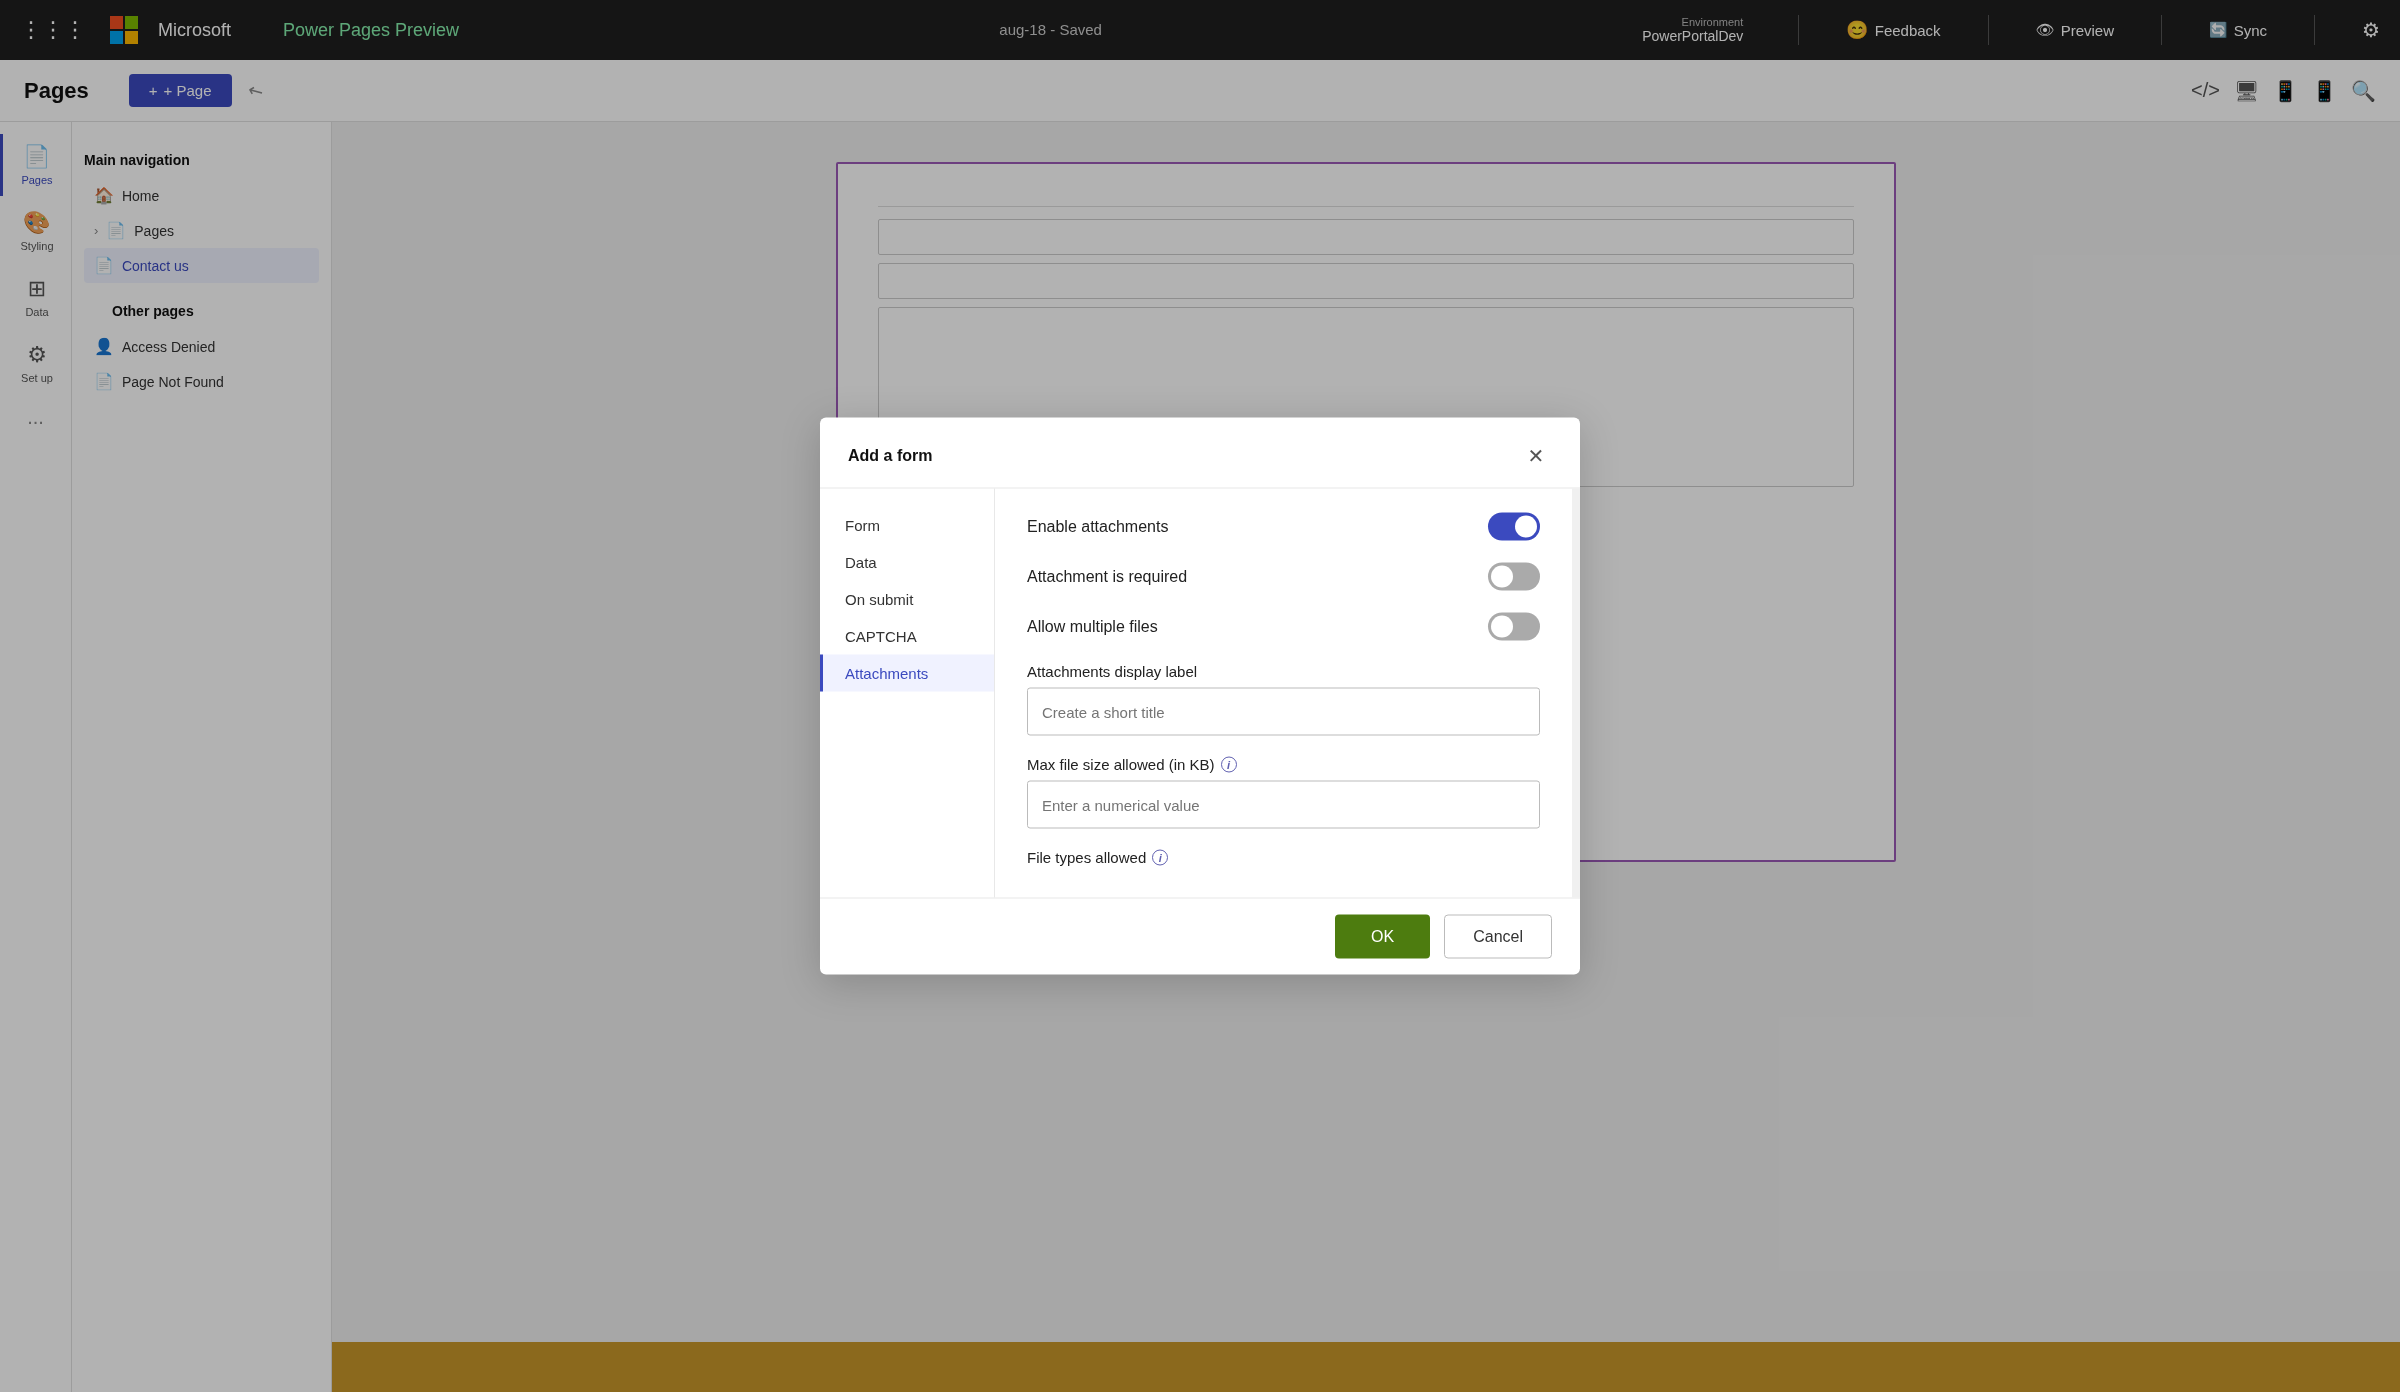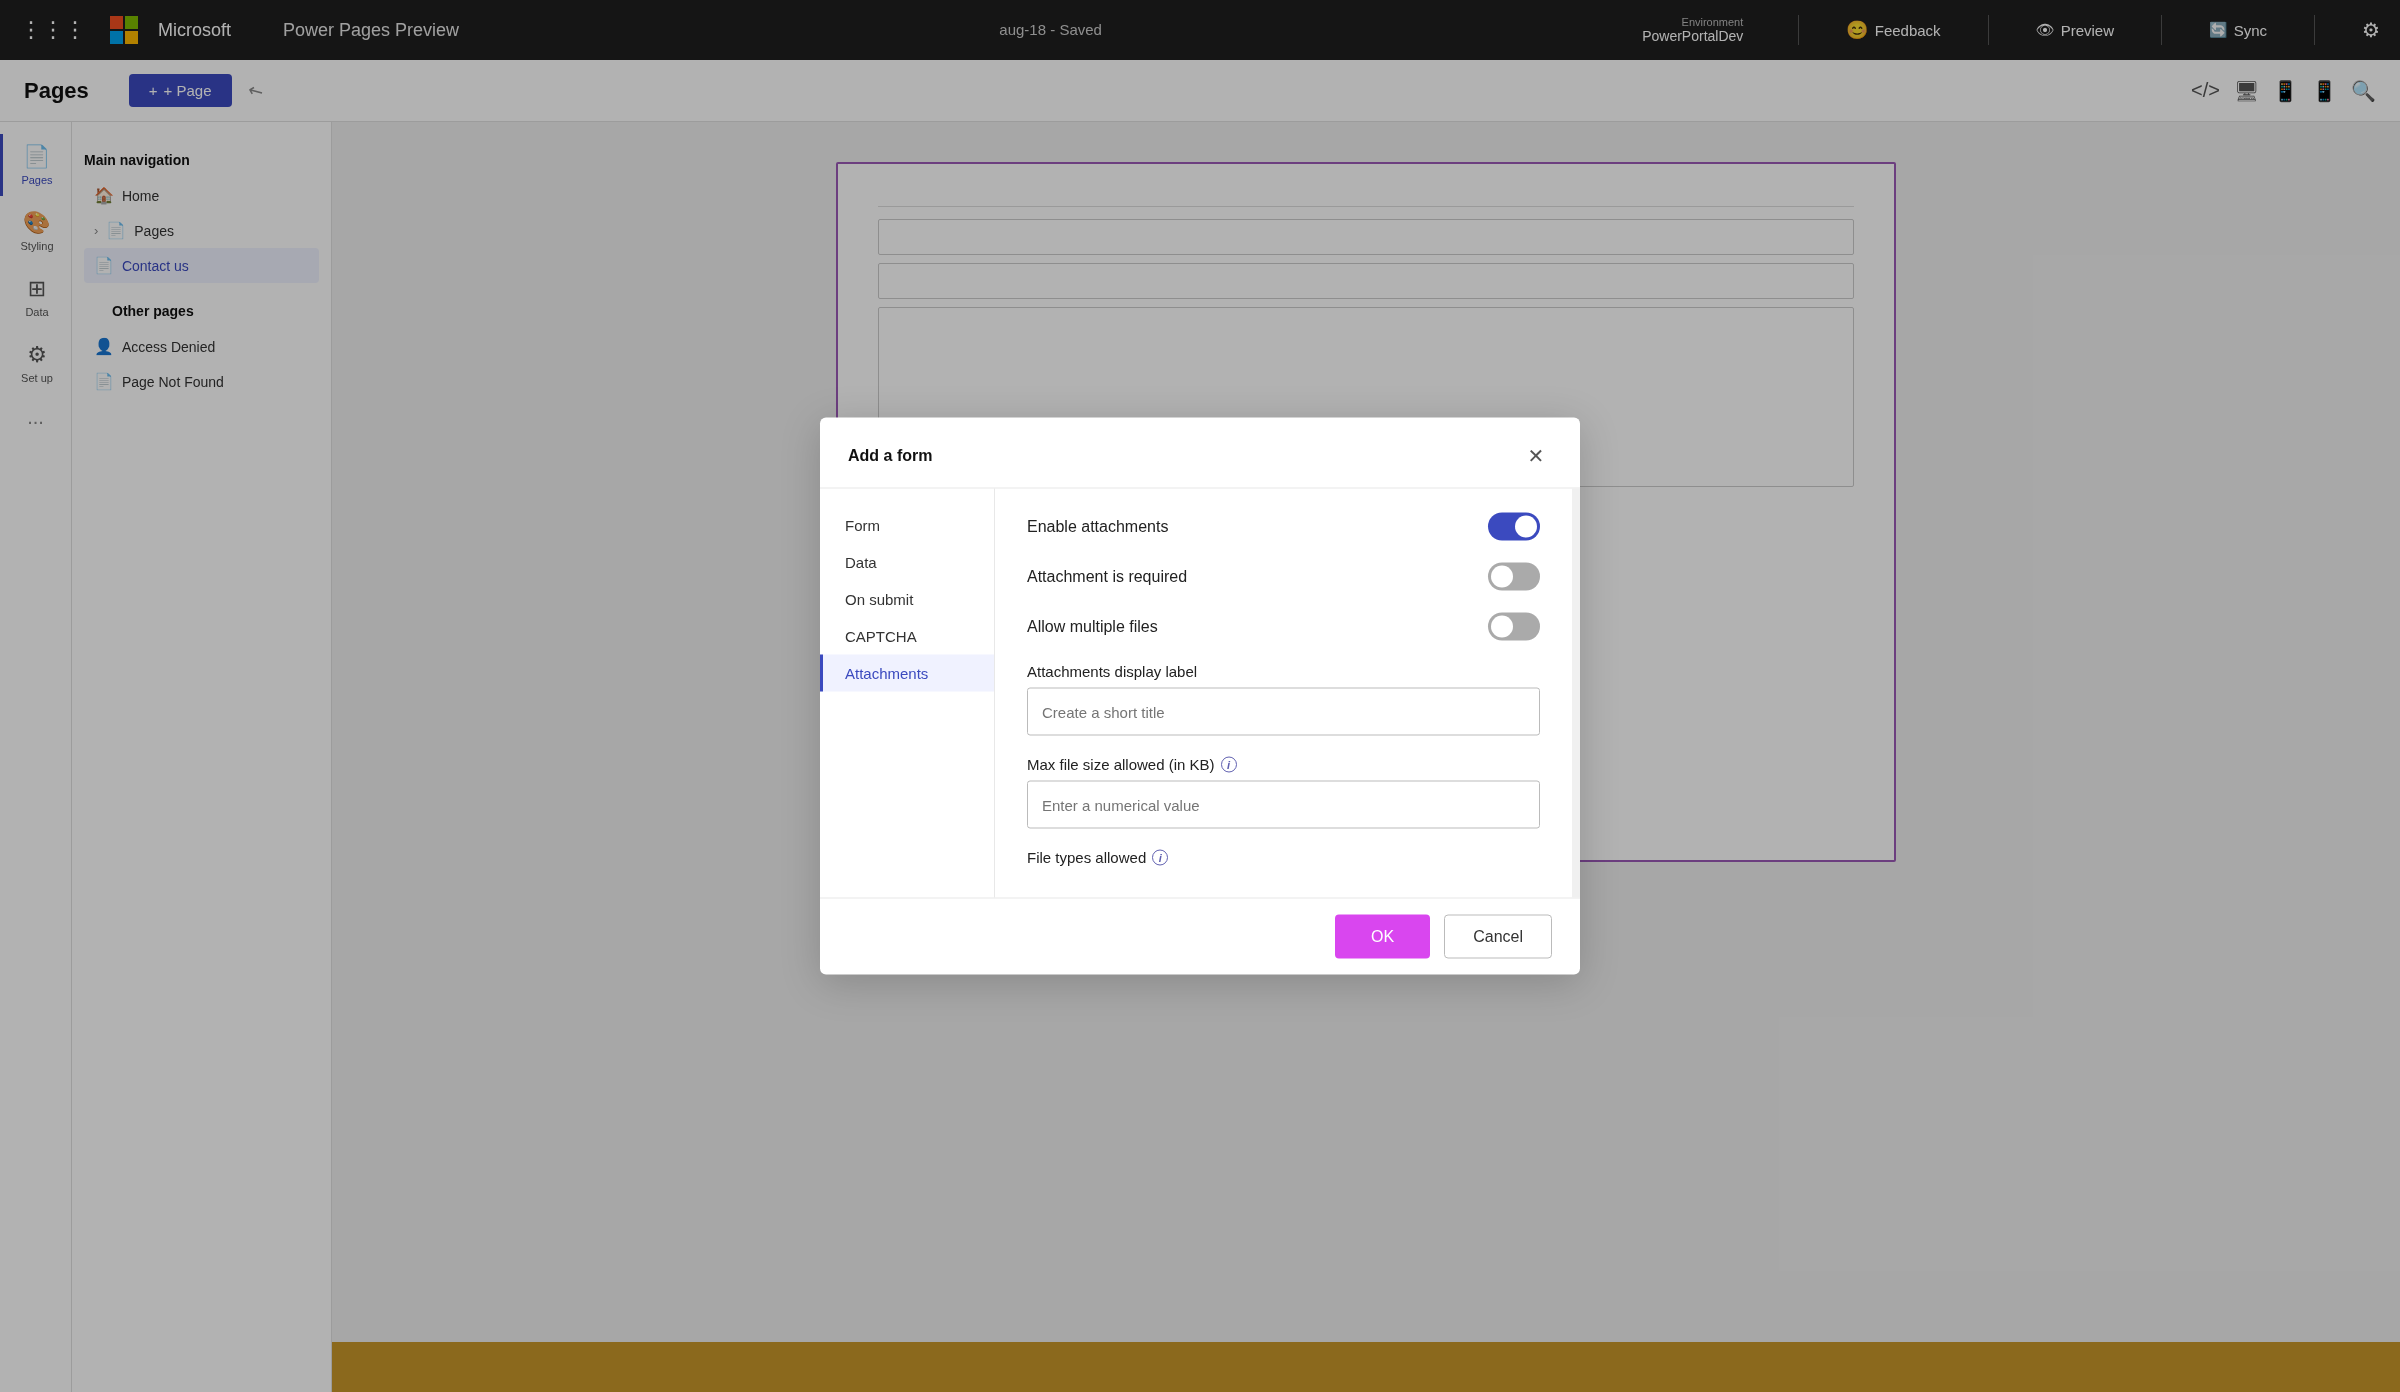--- a/index.html
+++ b/index.html
@@ -18,21 +18,21 @@
     }
     .topbar-grid-icon { color: #fff; font-size: 22px; margin-right: 8px; }
     .topbar-logo { display: flex; align-items: center; gap: 20px; margin-right: 20px; }
     .topbar-logo-squares { display: grid; grid-template-columns: 1fr 1fr; gap: 2px; width: 28px; height: 28px; }
     .topbar-logo-squares span { display: block; width: 13px; height: 13px; }
     .sq1 { background: #f25022; }
     .sq2 { background: #7fba00; }
     .sq3 { background: #00a4ef; }
     .sq4 { background: #ffb900; }
     .topbar-brand { color: #fff; font-size: 18px; font-weight: 300; }
-    .topbar-appname { color: #e5e5e5; font-size: 18px; font-weight: 400; margin-left: 16px; }
+    .topbar-appname { color: #86efac; font-size: 18px; font-weight: 400; margin-left: 16px; }
     .topbar-right { display: flex; align-items: center; gap: 39px; margin-left: auto; }
     .topbar-icon-btn { color: #fff; font-size: 20px; cursor: pointer; background: none; border: none; }
 
     
     .toolbar2 {
       background: #fff;
       height: 62px;
       display: flex;
       align-items: center;
       padding: 0 24px;
@@ -338,21 +338,21 @@
 
     
     .dialog-footer {
       padding: 16px 28px;
       border-top: 1px solid #e8e8e8;
       display: flex;
       justify-content: flex-end;
       gap: 14px;
     }
     .btn-ok {
-      background: #d946ef;
+      background: #4d7c0f;
       color: #fff;
       border: none;
       border-radius: 4px;
       padding: 10px 36px;
       font-size: 16px;
       cursor: pointer;
     }
     .btn-cancel {
       background: #fff;
       color: #333;

